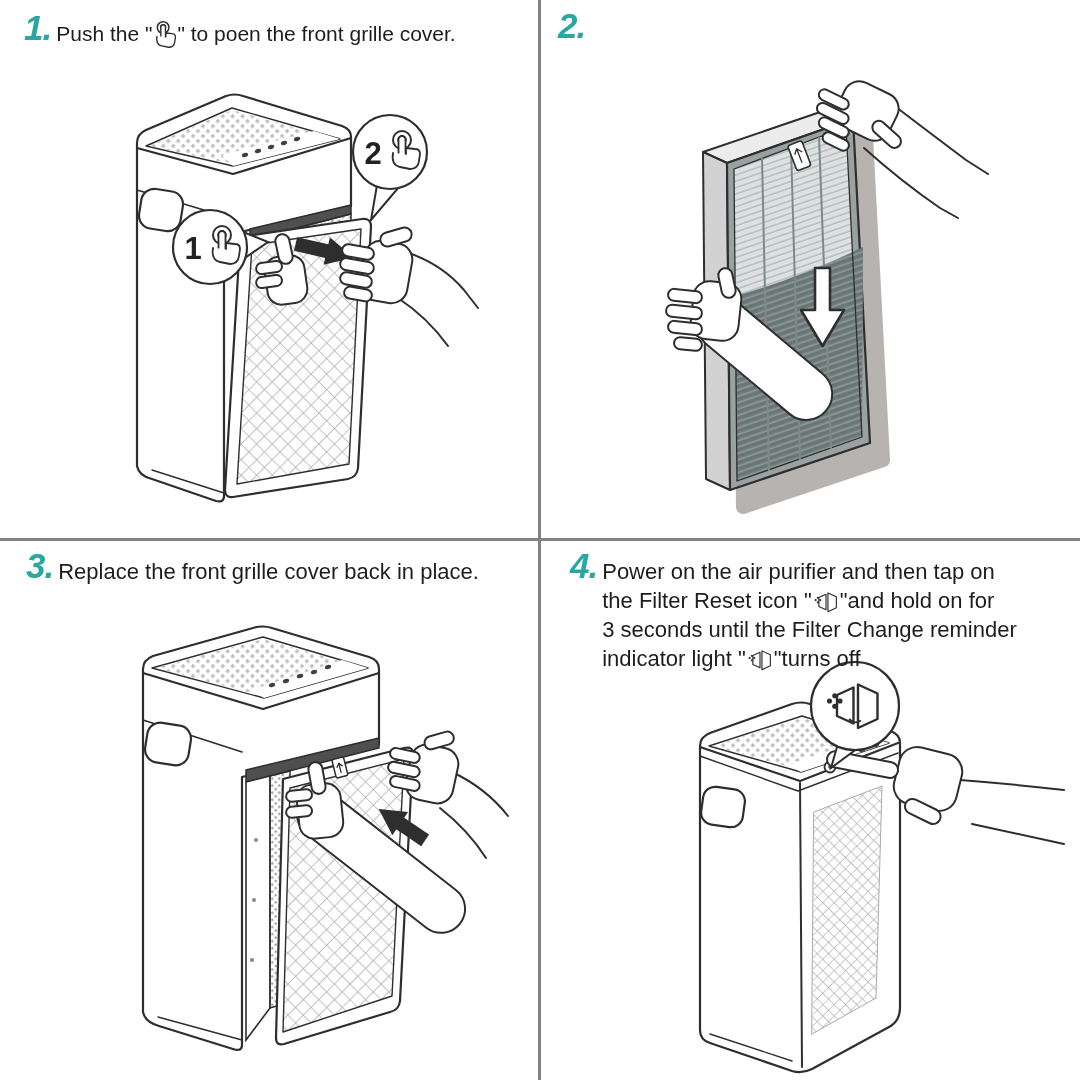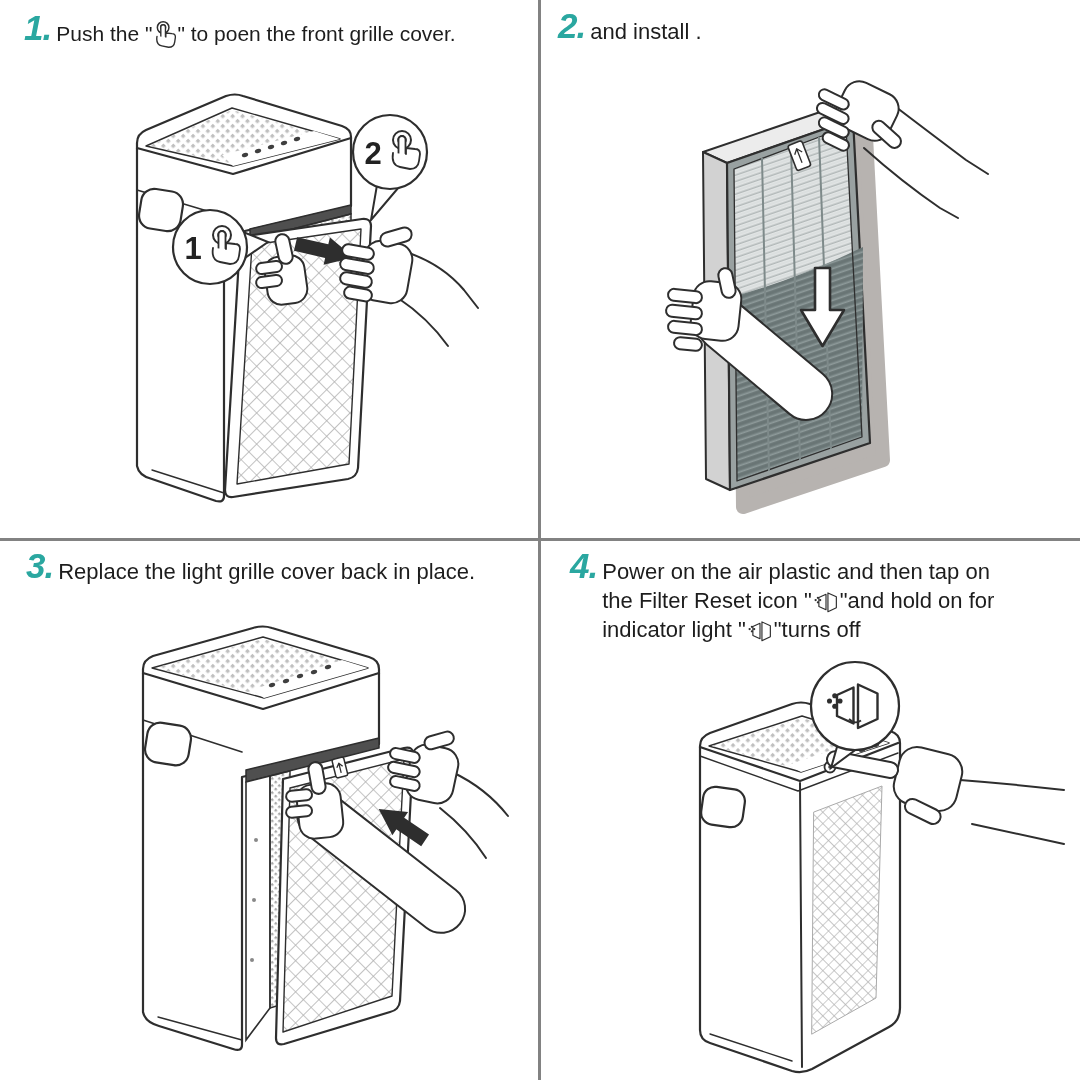--- a/index.html
+++ b/index.html
@@ -165,21 +165,20 @@
         <rect x="128" y="290" width="34" height="12" rx="6" transform="rotate(6 145 296)"></rect>
         <rect x="126" y="306" width="36" height="12" rx="6" transform="rotate(6 144 312)"></rect>
         <rect x="128" y="322" width="34" height="12" rx="6" transform="rotate(6 145 328)"></rect>
         <rect x="134" y="338" width="28" height="12" rx="6" transform="rotate(6 148 344)"></rect>
         <rect x="180" y="268" width="14" height="30" rx="7" transform="rotate(-12 187 283)"></rect>
       </g>
     </svg>
     <div class="hdr" style="left:18px;top:8px;width:505px;">
       <span class="num">2.</span>
       <span class="txt">
-        <span style="display:block">and install .</span>
       </span>
     </div>
   </div>
 
   <div class="quad" id="q3">
     <svg class="art" viewBox="0 0 540 540">
       <defs>
         <pattern id="p3dots" width="7" height="7" patternUnits="userSpaceOnUse" patternTransform="rotate(45)">
             <rect width="3.4" height="3.4" fill="#c0c0c0"></rect>
           </pattern>
@@ -236,21 +235,21 @@
         <rect x="424" y="194" width="30" height="13" rx="6.5" transform="rotate(-16 439 200)"></rect>
         <rect x="306" y="246" width="200" height="48" rx="24" transform="rotate(38 318 260)"></rect>
         <rect x="298" y="244" width="44" height="54" rx="15" transform="rotate(-6 320 271)"></rect>
         <rect x="310" y="222" width="14" height="32" rx="7" transform="rotate(-10 317 238)"></rect>
         <rect x="286" y="250" width="26" height="11" rx="5.5" transform="rotate(-6 299 255)"></rect>
         <rect x="286" y="266" width="26" height="11" rx="5.5" transform="rotate(-6 299 271)"></rect>
       </g>
     </svg>
     <div class="hdr" style="left:26px;top:8px;width:505px;">
       <span class="num">3.</span>
-      <span class="txt">Replace the light grille cover back in place.</span>
+      <span class="txt">Replace the front grille cover back in place.</span>
     </div>
   </div>
 
   <div class="quad" id="q4">
     <svg class="art" viewBox="0 0 540 540">
       <defs>
         <pattern id="p4dots" width="7" height="7" patternUnits="userSpaceOnUse" patternTransform="rotate(45)">
             <rect width="3.4" height="3.4" fill="#c0c0c0"></rect>
           </pattern>
         <pattern id="p4lat" width="8" height="8" patternUnits="userSpaceOnUse" patternTransform="rotate(45)">
@@ -299,33 +298,34 @@
               <circle cx="-13.5" cy="-5.5" r="1.7"></circle>
             <circle cx="-13.5" cy="1.5" r="1.7"></circle>
               <circle cx="-10" cy="-2" r="1.7"></circle>
           </g>
         </g>
       </g>
     </svg>
     <div class="hdr" style="left:30px;top:8px;width:505px;">
       <span class="num">4.</span>
       <span class="txt">
-        <span style="display:block">Power on the air plastic and then tap on</span>
+        <span style="display:block">Power on the air purifier and then tap on</span>
         <span style="display:block"><span>the Filter Reset icon "</span><svg class="iconline2" width="26" height="22" viewBox="-21 -16 40 34">
               <g stroke="#2e2e2e" stroke-width="1.8" fill="#fff" stroke-linejoin="round">
                 <path d="M2,-13 L15,-7 L15,10 L2,16 Z"></path>
                 <path d="M-1,-11 L-12,-6 L-12,8 L-1,13 Z"></path>
               </g>
               <g fill="#2e2e2e">
                 <circle cx="-17" cy="-2" r="1.8"></circle>
                 <circle cx="-13.5" cy="-5.5" r="1.8"></circle>
                 <circle cx="-13.5" cy="1.5" r="1.8"></circle>
                 <circle cx="-10" cy="-2" r="1.8"></circle>
               </g>
             </svg><span>"and hold on for</span></span>
+        <span style="display:block">3 seconds until the Filter Change reminder</span>
         <span style="display:block"><span>indicator light "</span><svg class="iconline2" width="26" height="22" viewBox="-21 -16 40 34">
               <g stroke="#2e2e2e" stroke-width="1.8" fill="#fff" stroke-linejoin="round">
                 <path d="M2,-13 L15,-7 L15,10 L2,16 Z"></path>
                 <path d="M-1,-11 L-12,-6 L-12,8 L-1,13 Z"></path>
               </g>
               <g fill="#2e2e2e">
                 <circle cx="-17" cy="-2" r="1.8"></circle>
                 <circle cx="-13.5" cy="-5.5" r="1.8"></circle>
                 <circle cx="-13.5" cy="1.5" r="1.8"></circle>
                 <circle cx="-10" cy="-2" r="1.8"></circle>

